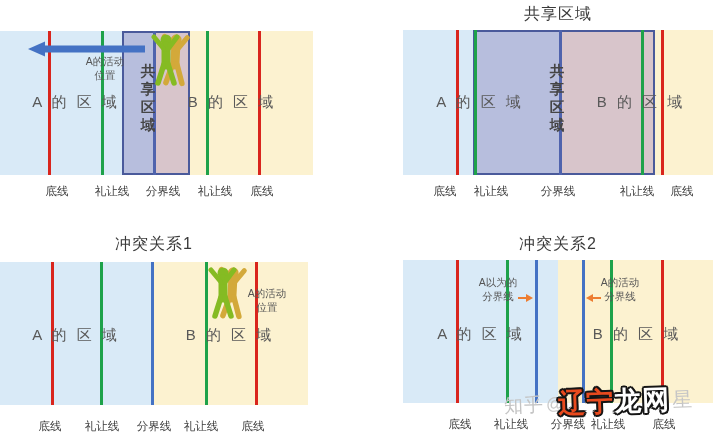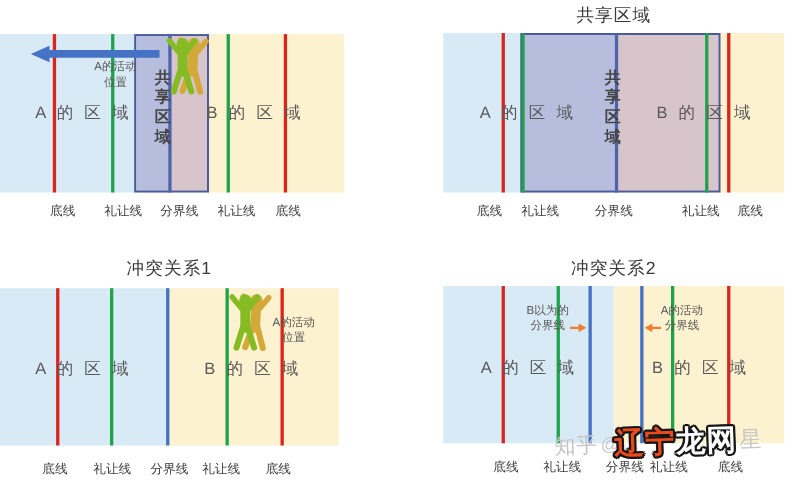--- a/index.html
+++ b/index.html
@@ -184,21 +184,21 @@
       <div class="strip bg-a" style="left:0;width:155px"></div>
       <div class="strip bg-b" style="left:155px;width:155px"></div>
       <div class="vline red" style="left:53px"></div>
       <div class="vline green" style="left:103px"></div>
       <div class="vline blue" style="left:132px"></div>
       <div class="vline blue" style="left:179px"></div>
       <div class="vline green" style="left:207px"></div>
       <div class="vline red" style="left:258px"></div>
 
       <div class="annot" style="left:95px;top:16px">
-        <div>B以为的</div>
+        <div>A以为的</div>
         <div>分界线</div>
       </div>
       <svg class="arrow-svg" style="left:115px;top:33px" width="16" height="10" viewBox="0 0 16 10">
         <line x1="0" y1="5" x2="9" y2="5" stroke="#ed7d31" stroke-width="2"></line>
         <polygon points="15,5 8,1 8,9" fill="#ed7d31"></polygon>
       </svg>
 
       <div class="annot" style="left:217px;top:16px">
         <div>A的活动</div>
         <div>分界线</div>

